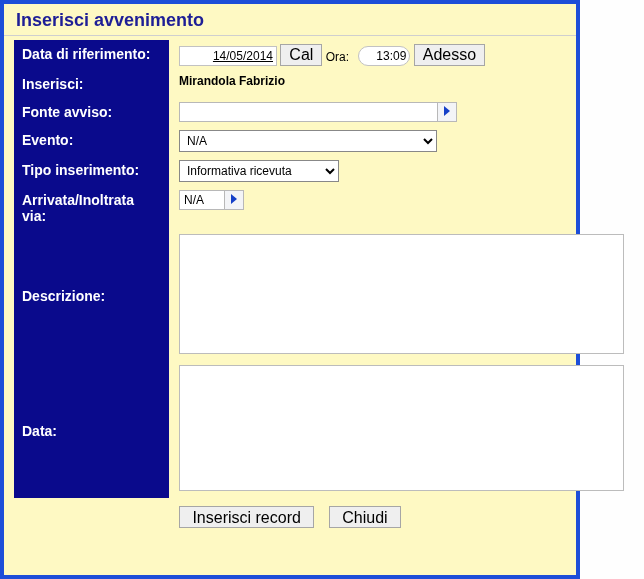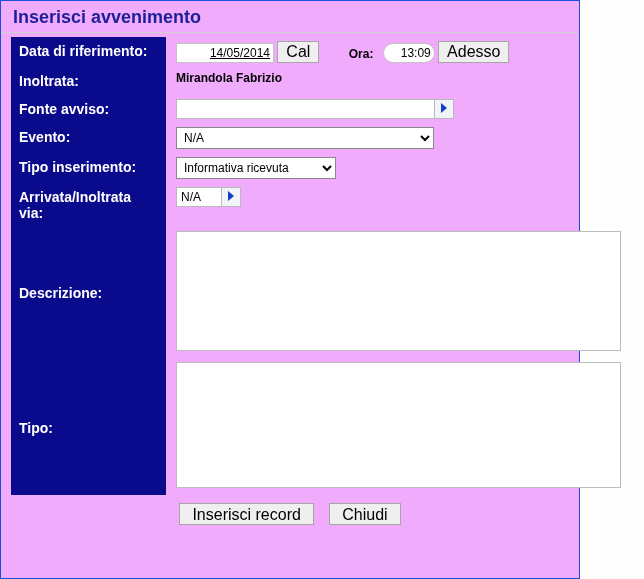--- a/index.html
+++ b/index.html
@@ -7,22 +7,22 @@
     padding: 0;
     font-family: Verdana, Tahoma, sans-serif;
     font-size: 12px;
     color: #000;
     background: #fefefe;
   }
   .outer {
     width: 580px;
     height: 579px;
     box-sizing: border-box;
-    border: 1px solid #1d4ed8;
-    background: #f0abfc;
+    border: 4px solid #1d4ed8;
+    background: #fef9c3;
   }
   .header {
     padding: 6px 10px 4px 12px;
     border-bottom: 1px solid #cfcfcf;
   }
   .header h1 {
     margin: 0;
     font-size: 18px;
     font-weight: bold;
     color: #1e1e96;
@@ -66,22 +66,22 @@
   .btn {
     font-family: Verdana, sans-serif;
     font-size: 16px;
     border: 1px solid #a6a6a6;
     background: #efefef;
     padding: 1px 8px;
     height: 22px;
   }
   .ora-label {
     display: inline-block;
-    margin: 0 6px 0 26px;
-    font-weight: bold;
+    margin: 0 6px 0 0;
+    font-weight: normal;
     vertical-align: middle;
   }
   .operator-val {
     font-weight: bold;
   }
   .lookup {
     display: flex;
     align-items: stretch;
     height: 20px;
   }
@@ -147,21 +147,21 @@
         <td class="field-cell">
           <input class="txt date-input" type="text" value="14/05/2014" style="">
           <button class="btn">Cal</button>
           <span class="ora-label">Ora:</span>
           <input class="txt time-input" type="text" value="13:09" style="">
           <button class="btn">Adesso</button>
         </td>
       </tr>
 
       <tr>
-        <td class="label-cell">Inoltrata:</td>
+        <td class="label-cell">Inserisci:</td>
         <td class="field-cell">
           <span class="operator-val">Mirandola  Fabrizio</span>
         </td>
       </tr>
 
       <tr>
         <td class="label-cell">Fonte avviso:</td>
         <td class="field-cell">
           <div class="lookup">
             <div class="lookup-input" style="width:258px"></div>
@@ -212,21 +212,21 @@
       </tr>
 
       <tr>
         <td class="label-cell pad-label-descr">Descrizione:</td>
         <td class="field-cell">
           <textarea class="ta ta-descr" style=""></textarea>
         </td>
       </tr>
 
       <tr>
-        <td class="label-cell pad-label-nota">Tipo:</td>
+        <td class="label-cell pad-label-nota">Data:</td>
         <td class="field-cell">
           <textarea class="ta ta-nota" style=""></textarea>
         </td>
       </tr>
     </tbody>
       </table>
 
     <div class="bottom-buttons">
       <button class="btn">Inserisci record</button>
       <button class="btn">Chiudi</button>

